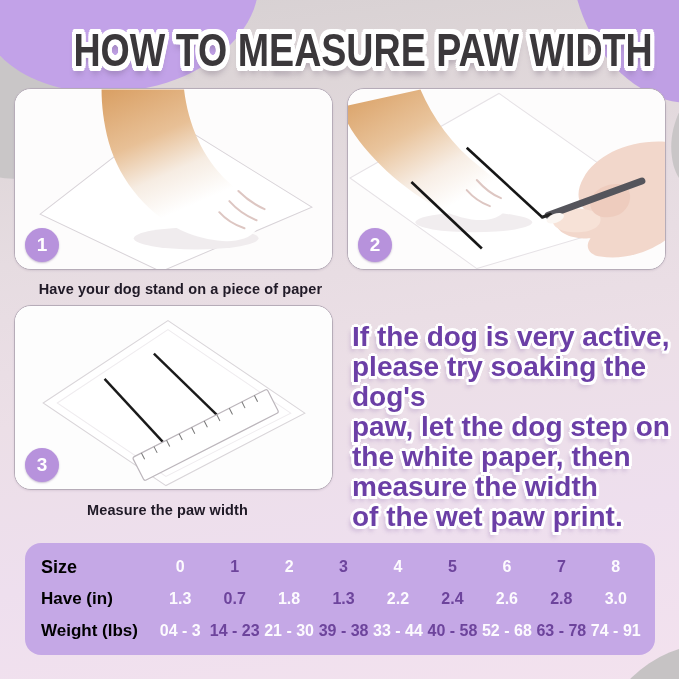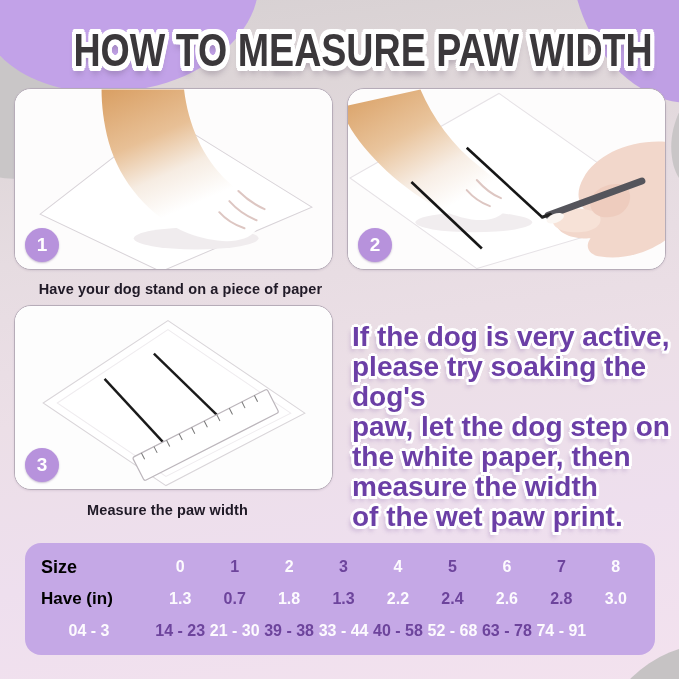--- a/index.html
+++ b/index.html
@@ -174,20 +174,21 @@
     <div class="cell row-width c-light">1.3</div>
     <div class="cell row-width c-dark">0.7</div>
     <div class="cell row-width c-light">1.8</div>
     <div class="cell row-width c-dark">1.3</div>
     <div class="cell row-width c-light">2.2</div>
     <div class="cell row-width c-dark">2.4</div>
     <div class="cell row-width c-light">2.6</div>
     <div class="cell row-width c-dark">2.8</div>
     <div class="cell row-width c-light">3.0</div>
 
+    <div class="cell row-label row-weight">Weight (lbs)</div>
     <div class="cell row-weight c-light">04 - 3</div>
     <div class="cell row-weight c-dark">14 - 23</div>
     <div class="cell row-weight c-light">21 - 30</div>
     <div class="cell row-weight c-dark">39 - 38</div>
     <div class="cell row-weight c-light">33 - 44</div>
     <div class="cell row-weight c-dark">40 - 58</div>
     <div class="cell row-weight c-light">52 - 68</div>
     <div class="cell row-weight c-dark">63 - 78</div>
     <div class="cell row-weight c-light">74 - 91</div>
   </div>

